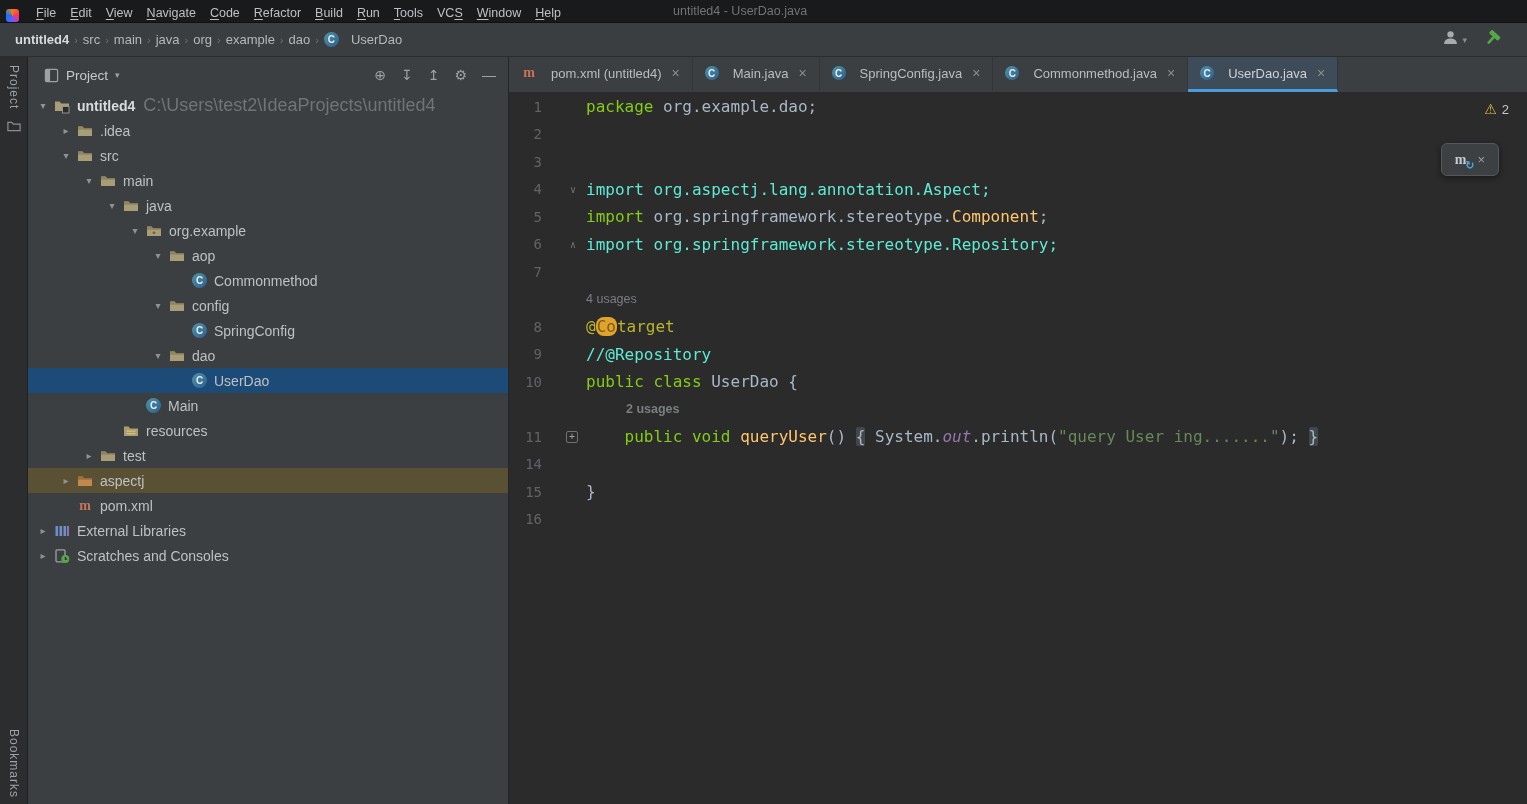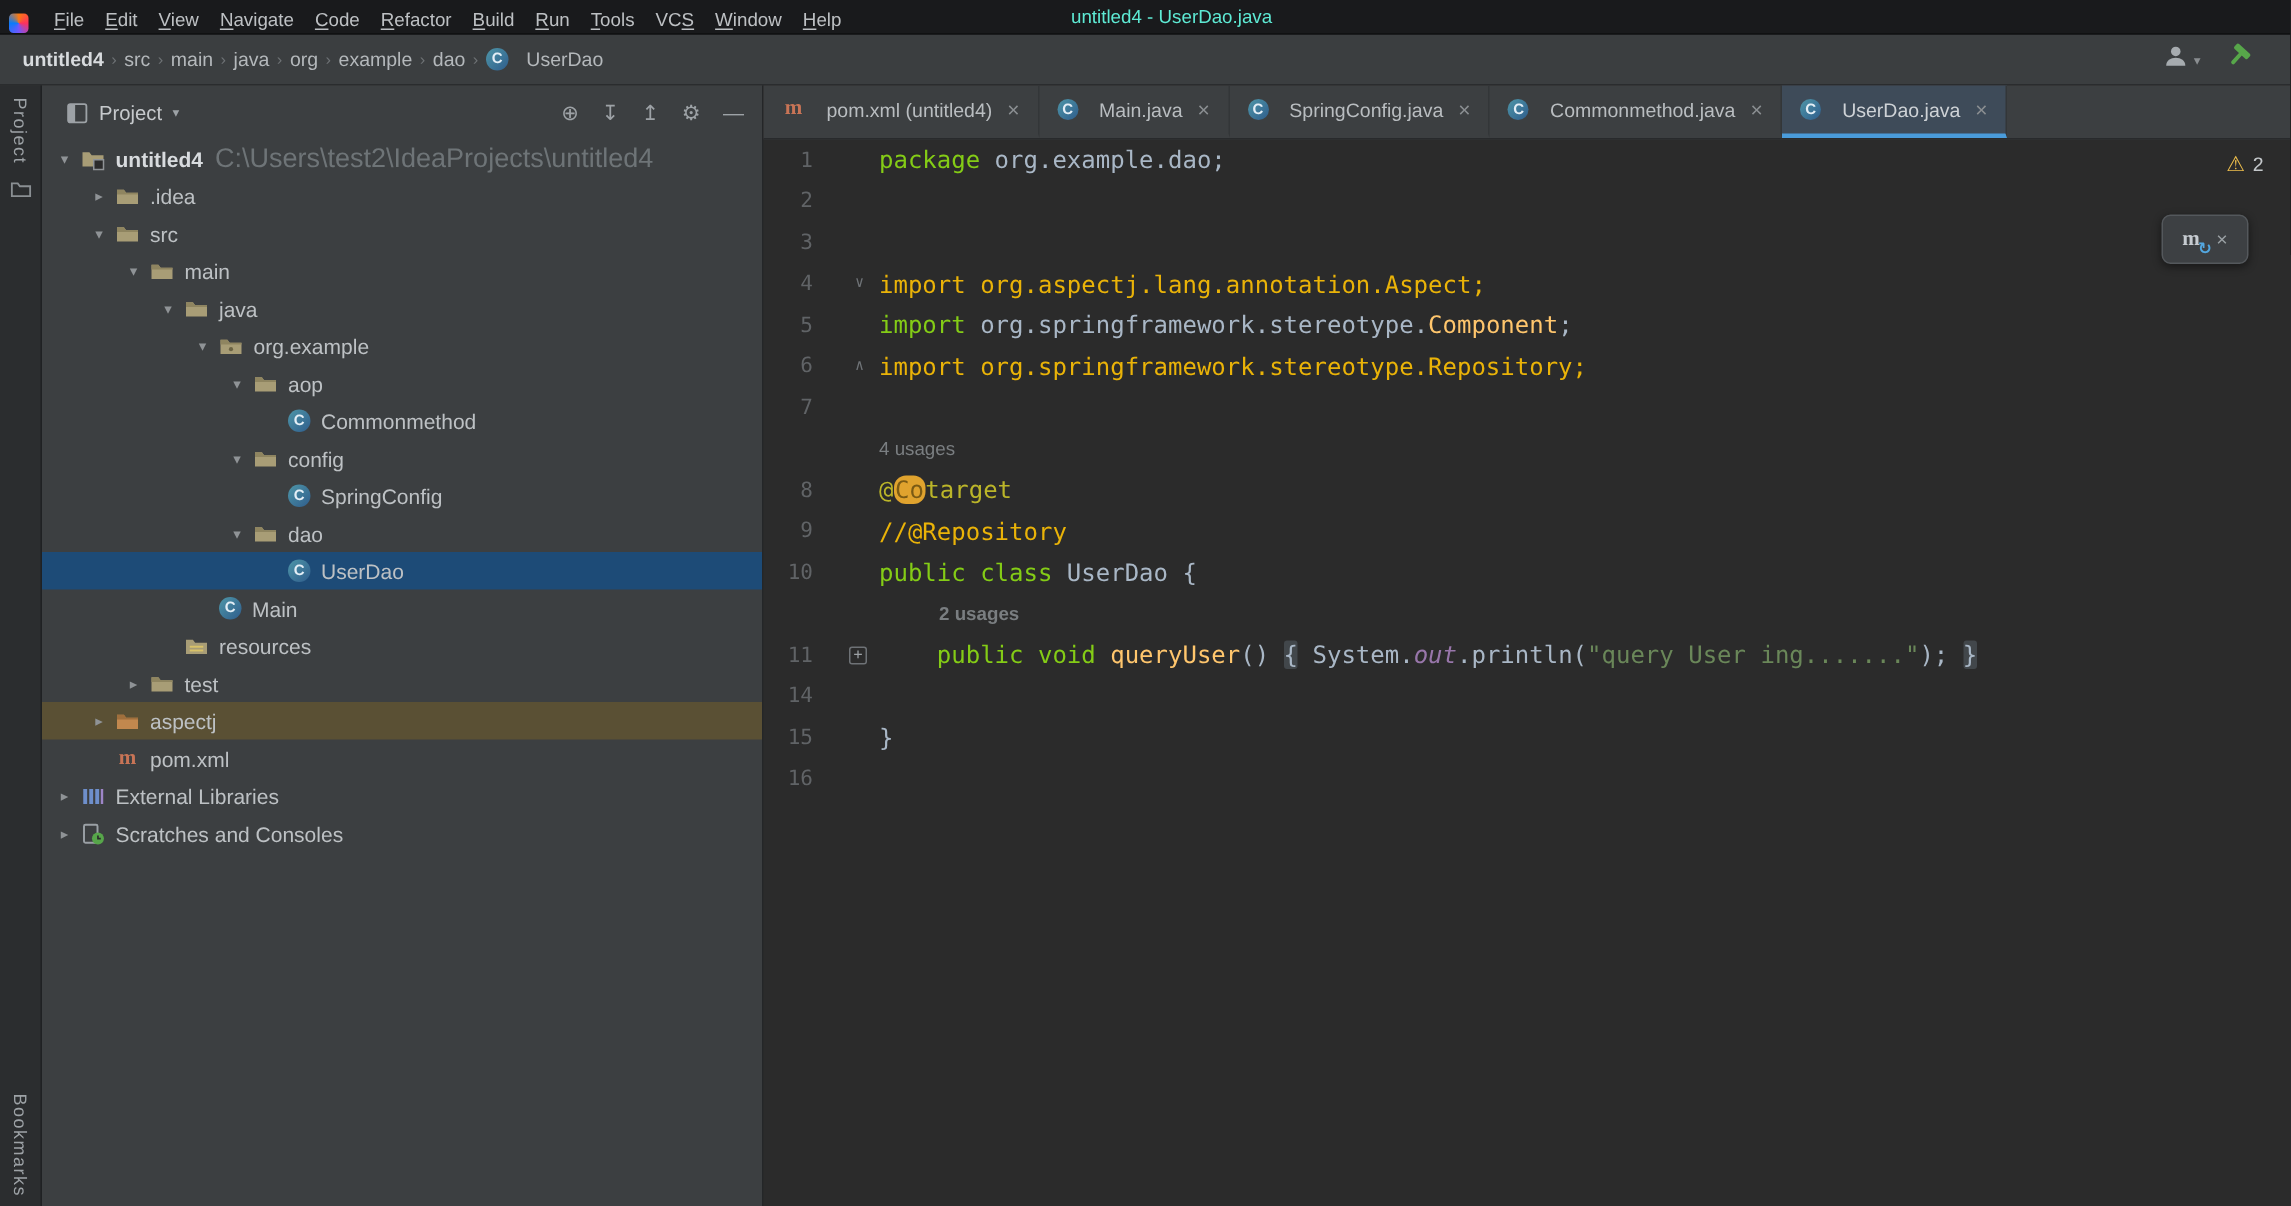--- a/index.html
+++ b/index.html
@@ -7,21 +7,21 @@
        font-family:"Liberation Sans",sans-serif;color:#BBBEC1;}
 
   
   .titlebar{height:23px;background:#191A1C;display:flex;align-items:flex-end;padding-left:6px;
             box-sizing:border-box;border-bottom:1px solid #101112;position:relative;}
   .logo{width:13px;height:13px;border-radius:3px;margin-right:10px;flex:none;
         background:conic-gradient(#F97A12,#FF315D,#7256FE,#087CFA,#F97A12);}
   .menubar{display:flex;align-items:center;}
   .menu-item{padding:2px 7px;font-size:12.5px;color:#BDC0C3;cursor:default;white-space:nowrap;}
   .menu-item u{text-decoration:underline;text-underline-offset:2px;}
-  .win-title{position:absolute;left:714px;top:4px;font-size:12.5px;color:#5eead4;}
+  .win-title{position:absolute;left:673px;top:4px;font-size:12.5px;color:#737373;}
 
   
   .navbar{height:34px;background:#3B3E40;border-bottom:1px solid #2A2C2E;display:flex;
           align-items:center;padding:0 12px;box-sizing:border-box;}
   .crumbs{display:flex;align-items:center;}
   .crumb{font-size:13px;color:#B4B8BB;padding:2px 3px;cursor:pointer;display:flex;align-items:center;gap:5px;}
   .crumb.first{font-weight:bold;color:#D8DBDE;}
   .crumb-sep{color:#6E7275;font-size:11px;margin:0 2px;}
   .navbar-right{margin-left:auto;display:flex;align-items:center;gap:16px;padding-right:12px;}
   .nav-act{display:flex;align-items:center;gap:3px;cursor:pointer;}
@@ -69,21 +69,21 @@
 
   .code-area{position:relative;flex:1;font-family:"DejaVu Sans Mono",monospace;font-size:16px;color:#A9B7C6;overflow:hidden;}
   .crow{height:27.5px;display:flex;align-items:center;}
   .gut{width:77px;flex:none;position:relative;height:100%;box-sizing:border-box;padding-right:44px;
        display:flex;align-items:center;justify-content:flex-end;}
   .lnum{font-size:14px;color:#606366;}
   .gicon{position:absolute;right:10px;top:50%;transform:translateY(-50%);color:#6E7276;font-size:10px;}
   .foldbox{position:absolute;right:8px;top:50%;transform:translateY(-50%);width:10px;height:10px;
            border:1px solid #6E7276;border-radius:2px;color:#9DA2A6;font-size:10px;line-height:9px;text-align:center;}
   .cline{white-space:pre;}
-  .s-kw{color:#84cc16;} .s-plain{color:#A9B7C6;} .s-gray{color:#eab308;} .s-ann{color:#BBB529;}
+  .s-kw{color:#84cc16;} .s-plain{color:#A9B7C6;} .s-gray{color:#5eead4;} .s-ann{color:#BBB529;}
   .s-mth{color:#FFC66D;} .s-fld{color:#9876AA;font-style:italic;} .s-str{color:#6A8759;}
   .s-fold{background:#42474B;border-radius:2px;}
   .s-blob{background:#E0A32E;color:#7a5a14;border-radius:8px;padding:0 1px;}
   .hint{font-family:"Liberation Sans",sans-serif;font-size:12.5px;color:#7A7E81;}
 
   .warn-widget{position:absolute;top:8px;right:18px;display:flex;align-items:center;gap:5px;
                font-size:13px;color:#C3C7CA;cursor:pointer;font-family:"Liberation Sans",sans-serif;}
   .warn-tri{color:#EDBE4C;font-size:14px;}
   .maven-popup{position:absolute;top:50px;right:28px;width:56px;height:31px;background:#3D4043;
                border:1px solid #54585C;border-radius:6px;display:flex;align-items:center;justify-content:center;

